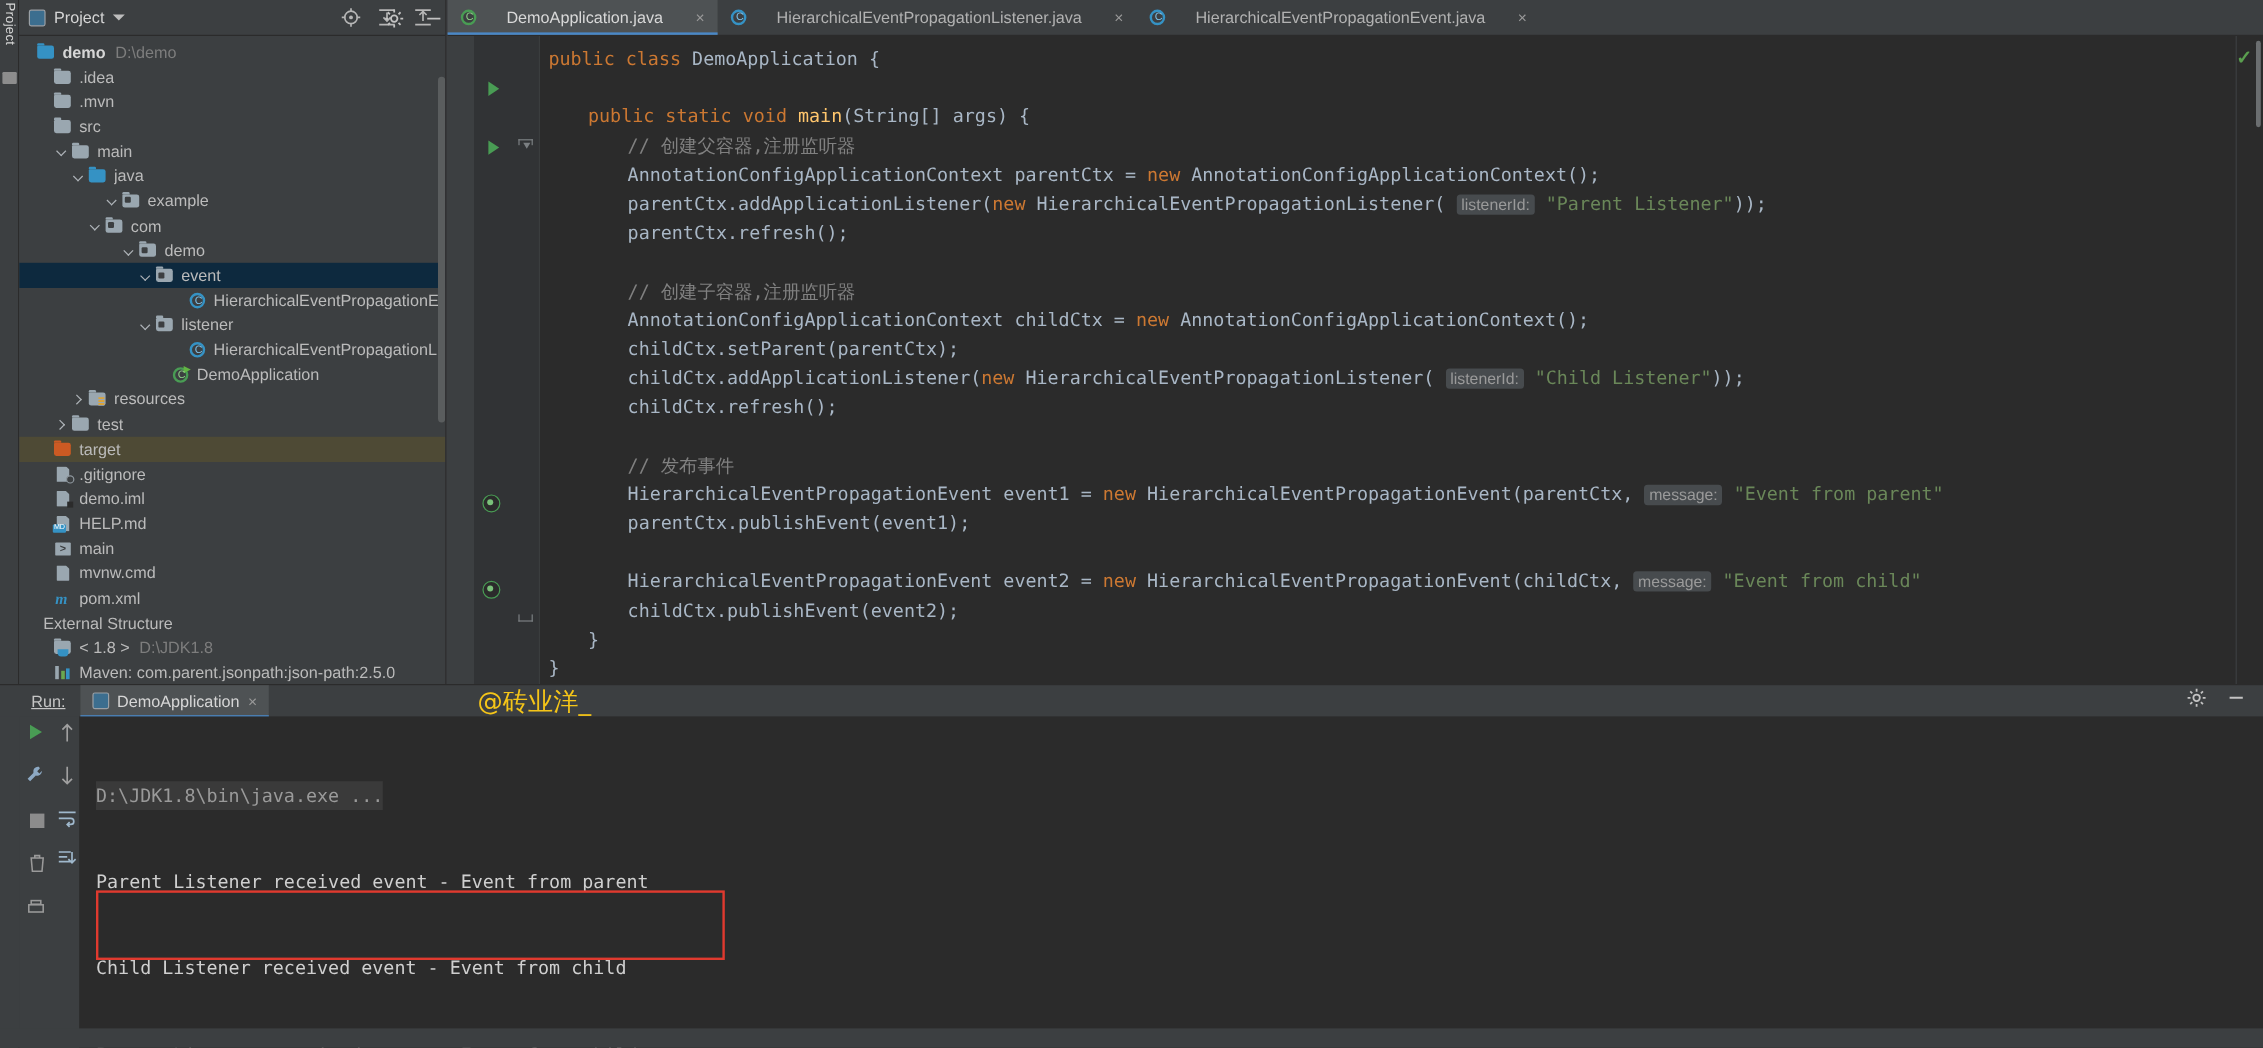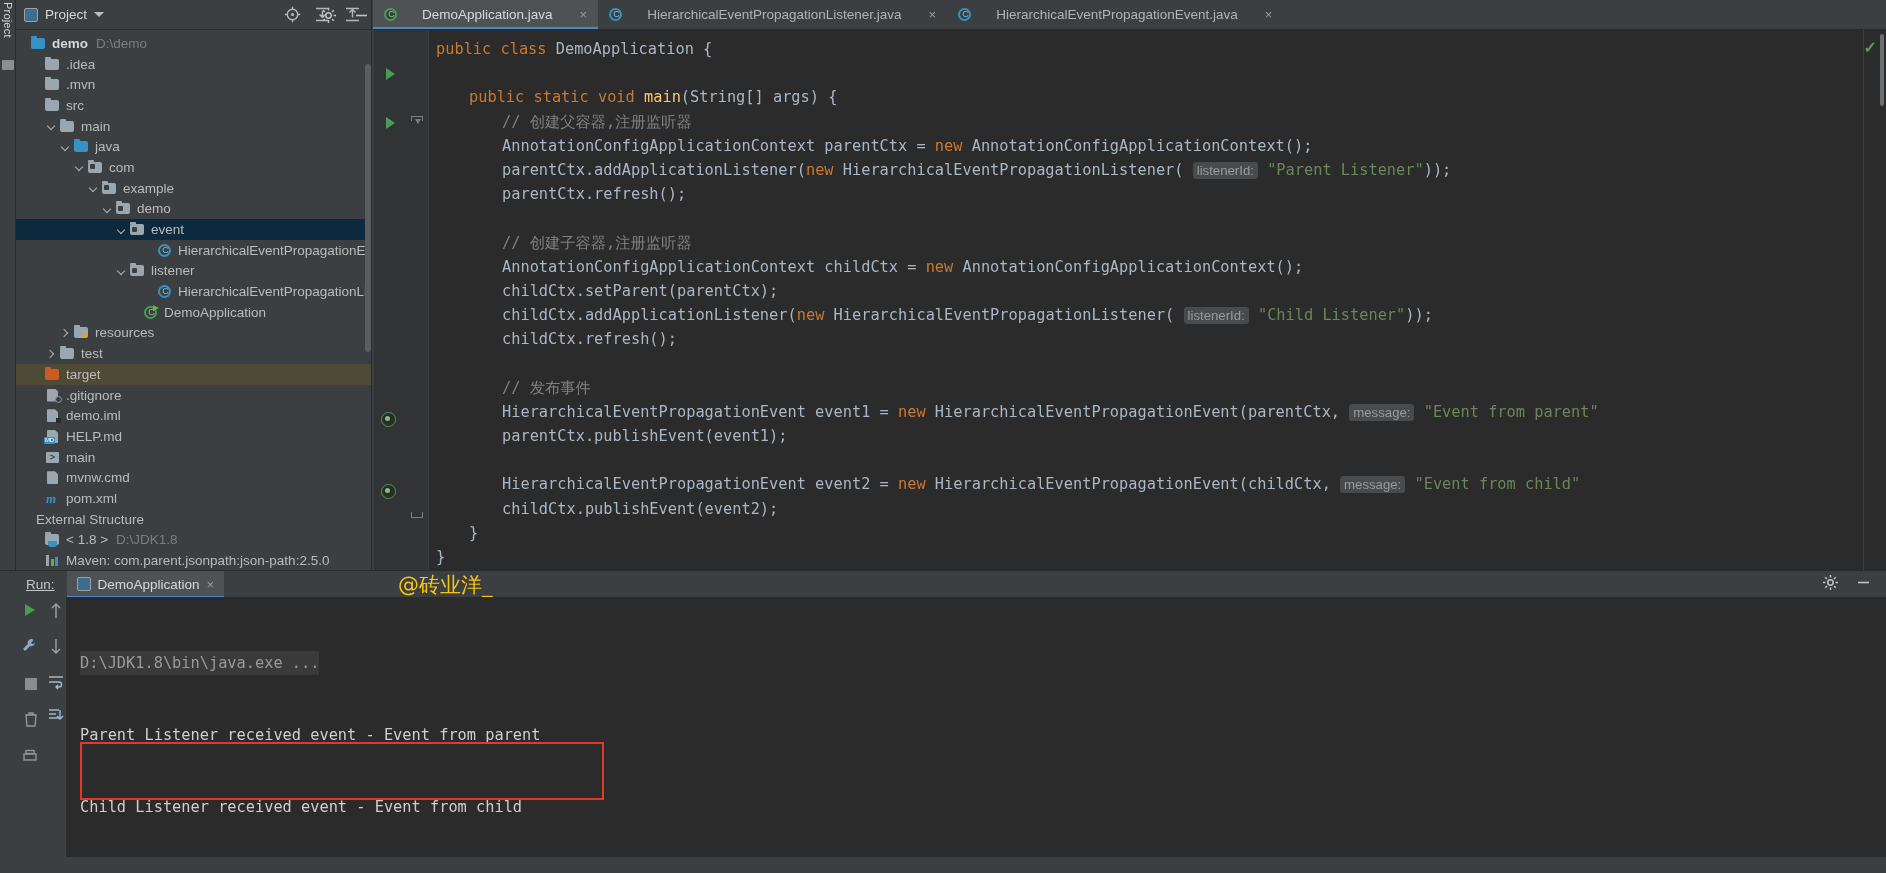--- a/index.html
+++ b/index.html
@@ -148,21 +148,21 @@
   }
   .etab.active { background:#4e5254; color:#d8d8d8; }
   .etab.active::after {
     content:""; position:absolute; left:0; right:0; bottom:0; height:2px; background:#4a88c7;
   }
   .etab .tabico { width:15px; height:15px; position:relative; flex:none; }
   .etab .x { color:#9a9a9a; font-size:13px; margin-left:4px; }
 
   
   .editor {
-    position:absolute; left:374px; top:30px; right:0; height:540px;
+    position:absolute; left:395px; top:30px; right:0; height:540px;
     background:#2b2b2b; overflow:hidden;
   }
   .gutter {
     position:absolute; left:0; top:0; width:55px; height:100%;
     background:#313335; border-right:1px solid #3a3d3e;
   }
   .code {
     position:absolute; left:55px; top:0; right:0; bottom:0;
     font-family:"DejaVu Sans Mono", monospace; font-size:15.3px;
     line-height:24.2px; color:#a9b7c6; white-space:pre; padding-top:7px;
@@ -349,41 +349,41 @@
             <span class="ico">
               <span class="fold blue"></span>
             </span>
             <span class="lbl">java</span>
           </div>
           <div class="row">
             <span class="spacer"></span>
             <span class="spacer"></span>
             <span class="spacer"></span>
             <span class="spacer"></span>
+            <span class="spacer"></span>
             <span class="twisty down"></span>
             <span class="ico">
               <span class="fold">
                 <span class="dot"></span>
               </span>
             </span>
-            <span class="lbl">com</span>
-          </div>
-          <div class="row">
-            <span class="spacer"></span>
+            <span class="lbl">example</span>
+          </div>
+          <div class="row">
             <span class="spacer"></span>
             <span class="spacer"></span>
             <span class="spacer"></span>
             <span class="spacer"></span>
             <span class="twisty down"></span>
             <span class="ico">
               <span class="fold">
                 <span class="dot"></span>
               </span>
             </span>
-            <span class="lbl">example</span>
+            <span class="lbl">com</span>
           </div>
           <div class="row">
             <span class="spacer"></span>
             <span class="spacer"></span>
             <span class="spacer"></span>
             <span class="spacer"></span>
             <span class="spacer"></span>
             <span class="spacer"></span>
             <span class="twisty down"></span>
             <span class="ico">

